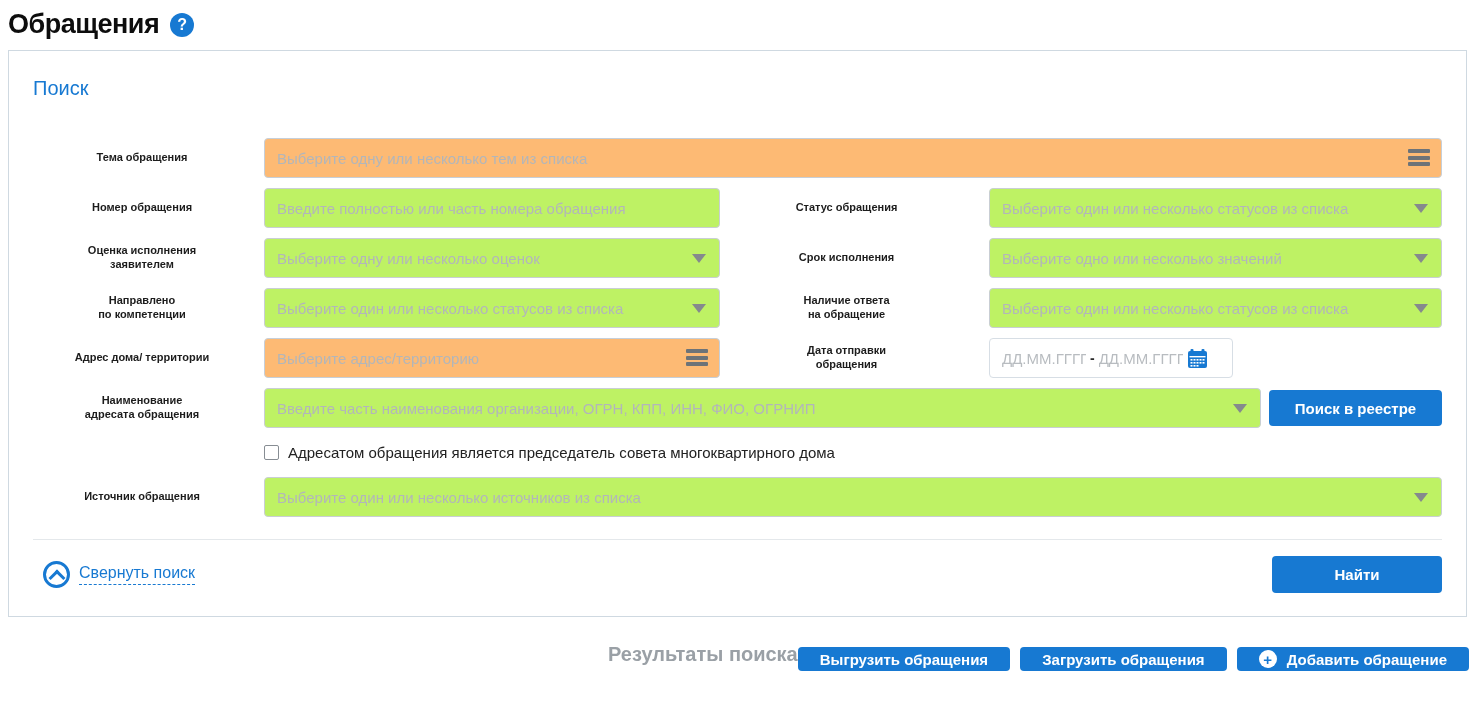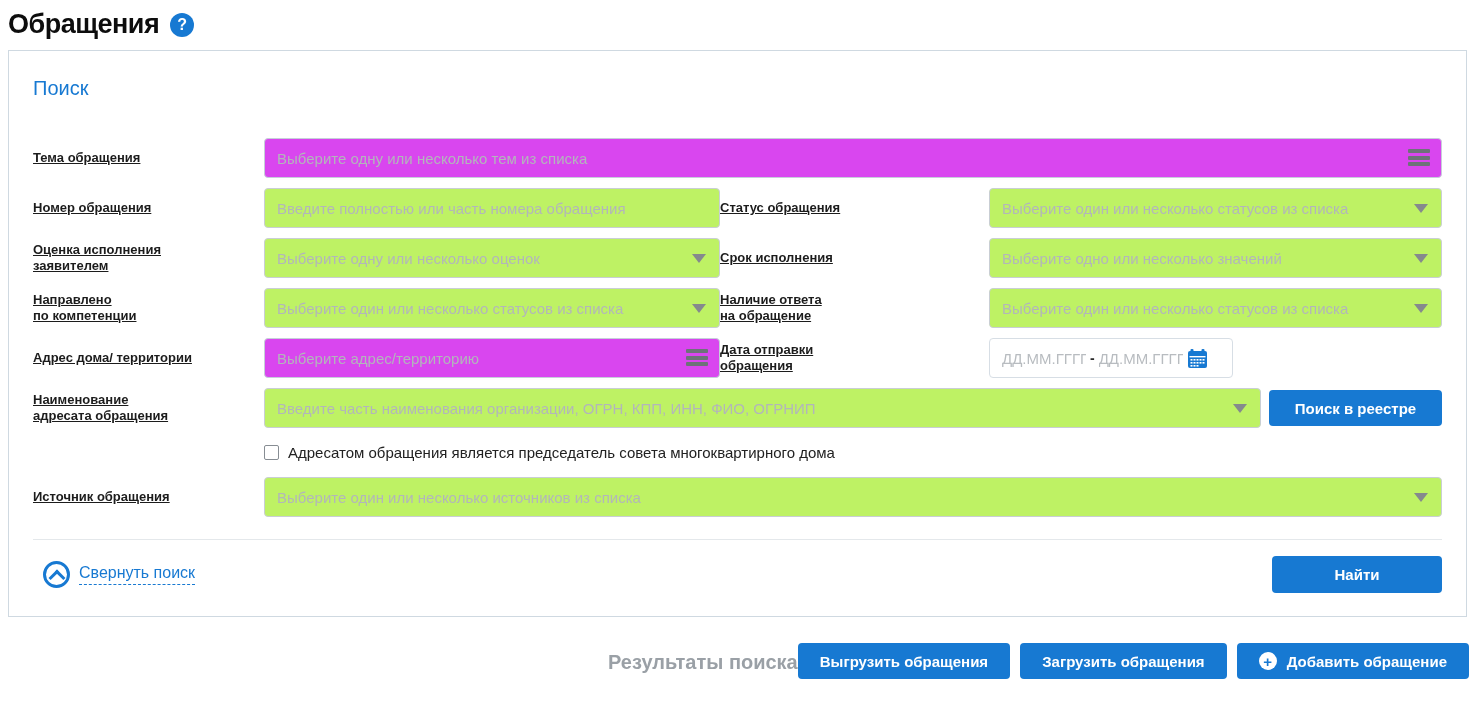--- a/index.html
+++ b/index.html
@@ -12,55 +12,55 @@
   .help-icon { width: 24px; height: 24px; border-radius: 50%; background: #1779d2;
     color: #fff; font-size: 16px; font-weight: 700; display: inline-flex;
     align-items: center; justify-content: center; margin-left: 11px; cursor: pointer; }
 
   
   .search-panel { margin-left: 8px; width: 1459px; border: 1px solid #cfd9e1;
     border-radius: 0; background: #fff; padding: 26px 24px 0 24px; }
   .search-heading { color: #1779d2; font-size: 20px; font-weight: 400; margin-bottom: 38px; }
 
   .row { display: flex; align-items: center; margin-bottom: 10px; }
-  .label-col { width: 218px; margin-right: 13px; text-align: left; flex-shrink: 0;
-    font-size: 13px; font-weight: 700; color: #1c1c1c; line-height: 1.25; white-space: pre-line; text-decoration: underline; }
+  .label-col { width: 218px; margin-right: 13px; text-align: center; flex-shrink: 0;
+    font-size: 11px; font-weight: 700; color: #1c1c1c; line-height: 1.25; white-space: pre-line; }
   .label-col2 { width: 253px; margin-right: 16px; }
 
   .field-wrap { position: relative; height: 40px; }
   .grow { flex: 1; }
   .w456 { width: 456px; }
   .w997 { width: 997px; }
 
   .field-input { width: 100%; height: 40px; border: 1px solid #c9ced4; border-radius: 4px;
     background: #bef264; padding: 0 40px 0 12px; font-size: 15px; color: #333;
     font-family: "Liberation Sans", sans-serif; outline: none; }
   .field-input::placeholder { color: #b2b6ba; opacity: 1; }
-  .field-input.gray { background: #d946ef; border-color: #c6cfd9; }
+  .field-input.gray { background: #fdba74; border-color: #c6cfd9; }
 
   .caret-down { position: absolute; right: 14px; top: 16px; width: 0; height: 0;
     border-left: 7px solid transparent; border-right: 7px solid transparent;
     border-top: 9px solid #85898d; cursor: pointer; }
 
   .hamburger { position: absolute; right: 12px; top: 11px; width: 22px; height: 17px;
     display: flex; flex-direction: column; justify-content: space-between; cursor: pointer; }
   .hamburger i { display: block; height: 4px; background: #6d7378; border-radius: 1px; }
 
   
   .date-range { width: 244px; height: 40px; border: 1px solid #d7dee5; border-radius: 4px;
     background: #fff; display: flex; align-items: center; padding: 0 8px 0 12px; }
   .date-input { width: 84px; border: none; outline: none; font-size: 15px; color: #333;
     font-family: "Liberation Sans", sans-serif; background: transparent; }
   .date-input::placeholder { color: #b8bcc0; opacity: 1; }
   .date-dash { font-weight: 700; color: #2b2b2b; margin: 0 4px; font-size: 14px; }
   .calendar-icon { margin-left: 4px; cursor: pointer; display: inline-flex; }
 
   
   .btn-blue { background: #1779d2; color: #fff; border: none; border-radius: 4px;
-    height: 36px; font-size: 15px; font-weight: 700; padding: 0 22px; cursor: pointer;
+    height: 24px; font-size: 15px; font-weight: 700; padding: 0 22px; cursor: pointer;
     font-family: "Liberation Sans", sans-serif; display: inline-flex;
     align-items: center; justify-content: center; }
   .registry-btn { flex: 1; margin-left: 8px; height: 36px; }
   .find-btn { min-width: 170px; height: 37px; }
 
   
   .checkbox-row { display: flex; align-items: center; margin: 16px 0 16px 231px; }
   .checkbox { width: 15px; height: 15px; appearance: none; -webkit-appearance: none;
     border: 1px solid #878d93; border-radius: 2px; background: #fff; cursor: pointer; }
   .checkbox-label { margin-left: 9px; font-size: 15px; color: #222; cursor: pointer; }

